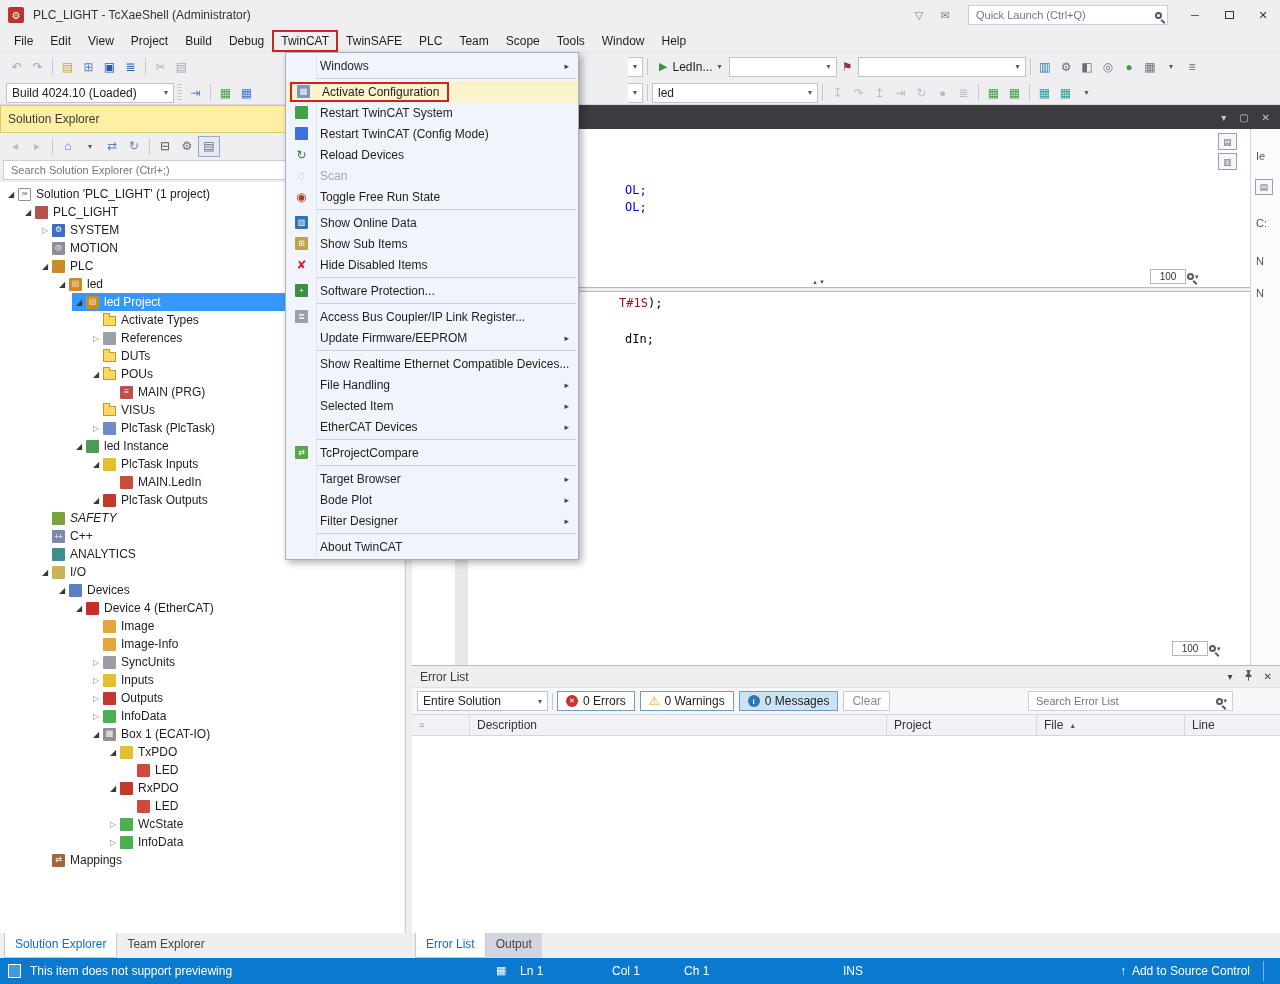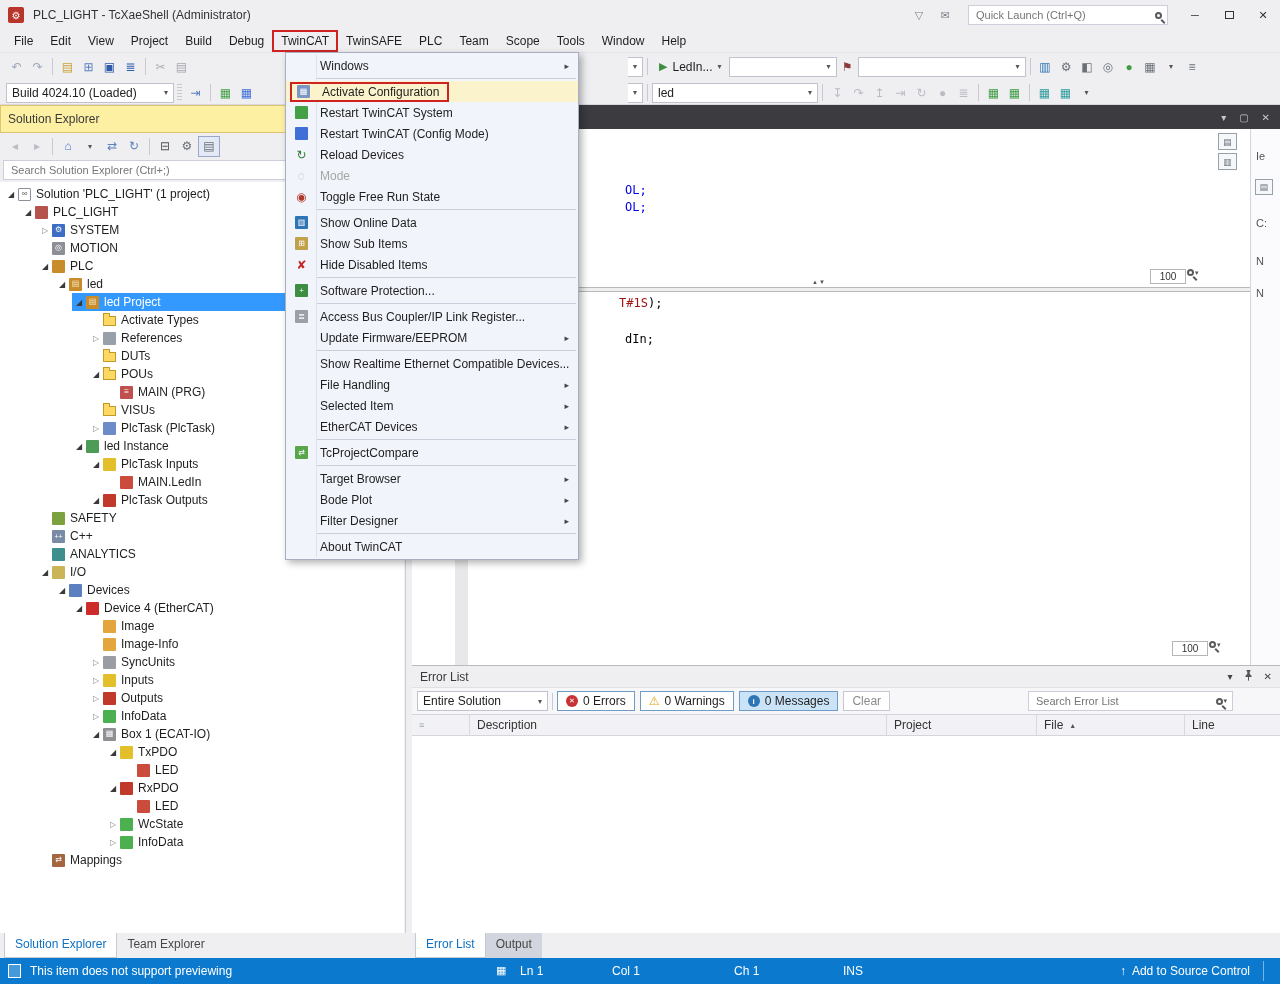--- a/index.html
+++ b/index.html
@@ -70,21 +70,21 @@
   
   #editor{position:absolute;left:412px;top:105px;width:868px;height:828px;background:#fff}
   #ed-strip{position:absolute;left:0;top:0;right:0;height:24px;background:var(--editor-dark);
             display:flex;align-items:center;justify-content:flex-end;gap:13px;padding-right:10px;color:#C8C8C8;font-size:10px}
   #ed-body{position:absolute;left:0;top:24px;width:838px;height:536px;background:#fff;overflow:hidden}
   .gray-band{position:absolute;left:43px;top:0;width:13px;height:536px;background:#E8E8EA}
   .frag{position:absolute;font:12px "DejaVu Sans Mono",monospace;white-space:pre}
   .frag-a{left:213px;top:54px}.frag-b{left:213px;top:71px}.frag-line{left:207px;top:167px}.frag-d{left:213px;top:203px}
   .ed-split{position:absolute;left:0;right:0;top:158px;height:5px;background:#EFEFF2;border-top:1px solid #B9B9B9;border-bottom:1px solid #B9B9B9}
   .ed-grip{position:absolute;left:400px;top:150px;font-size:6px;color:#555;letter-spacing:1px}
-  .zoom{position:absolute;display:flex;align-items:flex-start;gap:1px}
+  .zoom{position:absolute;display:flex;align-items:center;gap:1px}
   .z1{left:738px;top:140px}.z2{left:760px;top:512px}
   .zval{width:36px;height:15px;border:1px solid #B6B6B6;background:#fff;font-size:10px;display:flex;align-items:center;justify-content:center;color:#333}
   .zcar{font-size:7px;color:#555}
   .ed-margin-ic{position:absolute;left:806px;width:19px;height:17px;border:1px solid #98A0AC;background:#F6F7F9;
                 display:flex;align-items:center;justify-content:center;font-size:9px;color:#66707E}
   
   #right-strip{position:absolute;right:0;top:24px;width:30px;height:536px;background:#FBFBFD;border-left:1px solid #D5D5DC}
   .rsf{position:absolute;left:5px;color:#555;font-size:11px;white-space:nowrap}
   .rs-ic{position:absolute;left:4px;width:18px;height:16px;border:1px solid #98A0AC;background:#F6F7F9;
          font-size:9px;color:#66707E;display:flex;align-items:center;justify-content:center}
@@ -111,21 +111,21 @@
   #bottomstrip{position:absolute;left:0;top:933px;width:1280px;height:25px;background:var(--bg)}
   .btabs{position:absolute;top:0;display:flex;height:25px;align-items:stretch}
   .btab{padding:4px 10px 0 10px;color:#474747}
   .btab.active{background:#fff;color:#0E70C0;border:1px solid #C5C9D4;border-top:none}
   .btab.shaded{background:#D2D5DE}
   #statusbar{position:absolute;left:0;top:958px;width:1280px;height:26px;background:var(--accent);color:#fff}
   #statusbar span{position:absolute;top:6px;white-space:nowrap}
   .sb-doc{left:8px;top:6px !important;width:13px;height:14px;border:1px solid #fff;background:rgba(255,255,255,.25)}
   .sb-msg{left:30px}
   .sb-kbd{left:496px;font-size:11px}
-  .sb-ln{left:520px}.sb-col{left:612px}.sb-ch{left:734px}.sb-ins{left:843px}
+  .sb-ln{left:520px}.sb-col{left:612px}.sb-ch{left:684px}.sb-ins{left:843px}
   .sb-src{right:30px;display:flex;gap:6px;align-items:center}
   .sb-div{right:16px;top:3px !important;width:1px;height:20px;background:rgba(255,255,255,.45)}
   
   #tc-menu{position:absolute;left:285px;top:52px;width:294px;background:var(--menu-bg);border:1px solid var(--menu-border);
            box-shadow:3px 3px 7px rgba(0,0,0,.3);z-index:50;padding:2px 0}
   .mguide{position:absolute;left:30px;top:2px;bottom:2px;width:1px;background:#DEE2EE}
   .mi{height:21px;display:flex;align-items:center;padding:0 12px 0 4px;position:relative}
   .mic{width:23px;display:flex;justify-content:center;margin-right:7px;flex:none}
   .mlab{white-space:nowrap}
   .sub{position:absolute;right:9px;font-size:9px;color:#444}
@@ -400,21 +400,21 @@
           <span class="lbl">MAIN.LedIn</span>
         </div>
       </div>
       <div class="row" style="padding-left: 89px;">
         <div class="rin">
           <span class="arrow">◢</span>
           <span class="sw" style="background: rgb(192, 57, 43);"></span>
           <span class="lbl">PlcTask Outputs</span>
         </div>
       </div>
-      <div class="row" style="padding-left: 38px;">
+      <div class="row" style="padding-left: 38px; font-style: italic;">
         <div class="rin">
           <span class="arrow"></span>
           <span class="sw" style="background: rgb(124, 161, 63);"></span>
           <span class="lbl">SAFETY</span>
         </div>
       </div>
       <div class="row" style="padding-left: 38px;">
         <div class="rin">
           <span class="arrow"></span>
           <span class="sw" style="background: rgb(122, 139, 168); color: rgb(255, 255, 255); font-size: 7px;">++</span>
@@ -697,21 +697,21 @@
     <div class="mi">
       <span class="mic">
         <span class="sw sw-plain" style="background: transparent; color: rgb(46, 125, 50);">↻</span>
       </span>
       <span class="mlab">Reload Devices</span>
     </div>
     <div class="mi dis">
       <span class="mic">
         <span class="sw sw-plain" style="background: transparent; color: rgb(154, 160, 166);">◌</span>
       </span>
-      <span class="mlab">Mode</span>
+      <span class="mlab">Scan</span>
     </div>
     <div class="mi">
       <span class="mic">
         <span class="sw sw-plain" style="background: transparent; color: rgb(176, 58, 46);">◉</span>
       </span>
       <span class="mlab">Toggle Free Run State</span>
     </div>
     <div class="msep"></div>
     <div class="mi">
       <span class="mic">

